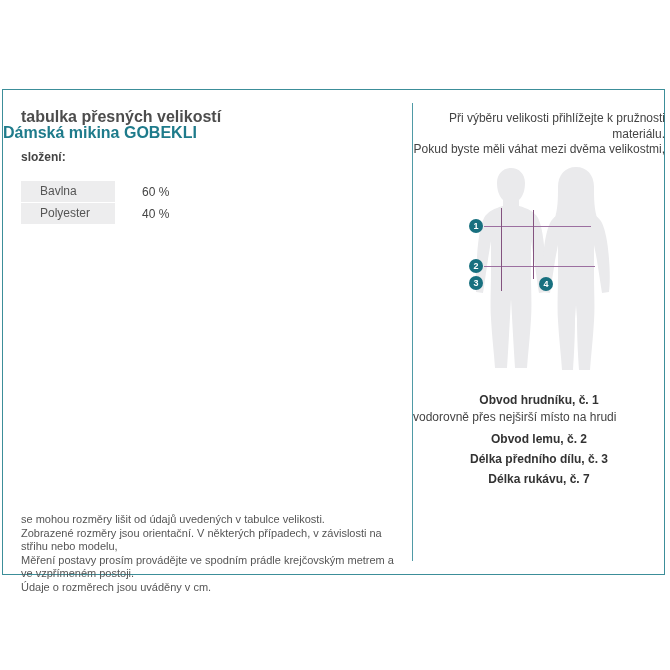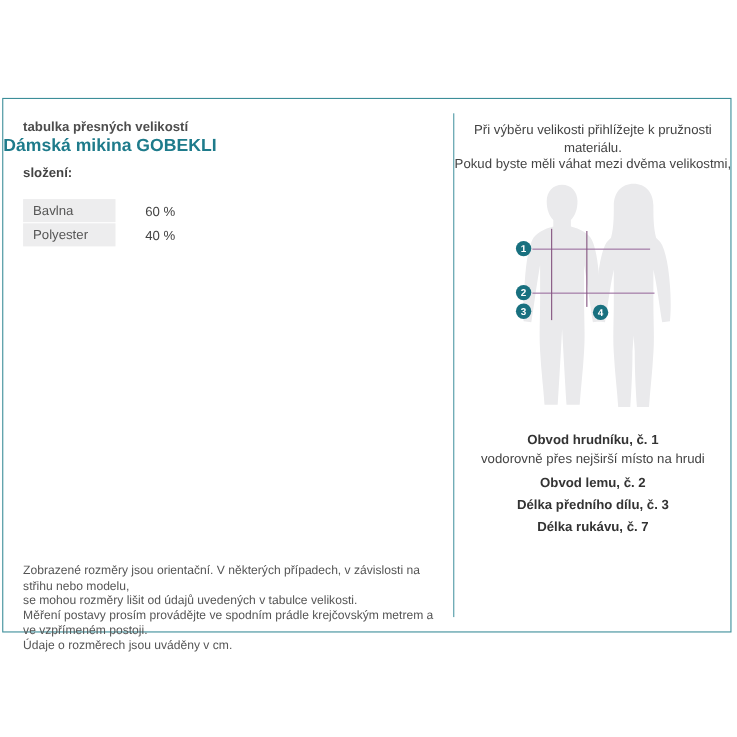--- a/index.html
+++ b/index.html
@@ -6,55 +6,55 @@
   .page{
     position:relative;width:670px;height:670px;background:#ffffff;overflow:hidden;
     font-family:"Liberation Sans", sans-serif;color:#333;
   }
   .sheet{
     position:absolute;left:2px;top:89px;width:661px;height:484px;
     border:1px solid #3c8e99;background:#ffffff;
   }
   
   .left-panel{position:absolute;left:0;top:0;width:410px;height:100%;}
-  .eyebrow{position:absolute;left:18px;top:18px;font-size:12px;font-weight:bold;color:#4d4d4d;}
+  .eyebrow{position:absolute;left:18px;top:18px;font-size:16px;font-weight:bold;color:#4d4d4d;}
   .title{position:absolute;left:0;top:34px;font-size:16px;font-weight:bold;color:#1e7b8b;}
   .comp-heading{position:absolute;left:18px;top:60px;font-size:12px;font-weight:bold;color:#444;}
   .comp-table{position:absolute;left:18px;top:91px;width:240px;}
   .comp-row{display:flex;align-items:center;margin-bottom:1px;height:21px;}
   .comp-cell-label{
     width:75px;height:21px;line-height:21px;background:#ededee;
-    padding-left:9px;font-size:12px;color:#555;
+    padding-left:19px;font-size:12px;color:#555;
   }
   .comp-cell-value{margin-left:27px;font-size:12px;color:#444;}
   .footnote{position:absolute;left:18px;top:423px;width:380px;font-size:11px;line-height:13.6px;color:#555;}
   
   .divider{position:absolute;left:409px;top:13px;width:1px;height:458px;background:#4f9aa6;}
   
   .right-panel{position:absolute;left:410px;top:0;width:252px;height:100%;}
-  .intro{position:absolute;left:0;top:21px;width:100%;text-align:center;font-size:12px;line-height:15.5px;color:#444;}
+  .intro{position:absolute;left:0;top:21px;width:100%;text-align:right;font-size:12px;line-height:15.5px;color:#444;}
   .diagram-svg{position:absolute;left:10px;top:75px;width:220px;height:215px;}
   .silhouette{fill:#eaeaec;}
   .mline{position:absolute;background:#9c6fa0;}
   .mline.v{background:#83537f;width:1px;}
   .mline.h{height:1px;}
   .line-chest{left:71px;top:136px;width:107px;}
   .line-hem{left:71px;top:176px;width:111px;}
   .line-front{left:88px;top:118px;height:83px;}
   .line-sleeve{left:120px;top:120px;height:69px;}
   .marker{
     position:absolute;width:14px;height:14px;border-radius:50%;background:#18707f;
     color:#fff;font-size:9px;font-weight:bold;text-align:center;line-height:14px;
   }
   .marker-1{left:56px;top:129px;}
   .marker-2{left:56px;top:169px;}
   .marker-3{left:56px;top:186px;}
   .marker-4{left:126px;top:187px;}
   .measure-label{position:absolute;left:0;width:100%;text-align:center;font-size:12px;font-weight:bold;color:#333;}
-  .measure-note{position:absolute;left:0;width:100%;text-align:center;font-size:12px;color:#444;}
+  .measure-note{position:absolute;left:0;width:100%;text-align:left;font-size:12px;color:#444;}
   .ml-1{top:303px;}
   .mn-1{top:320px;}
   .ml-2{top:342px;}
   .ml-3{top:362px;}
   .ml-4{top:382px;}
 </style>
 </head>
 <body>
 
 <div class="page">
@@ -70,22 +70,22 @@
           <div class="comp-cell-label">Bavlna</div>
           <div class="comp-cell-value">60 %</div>
         </div>
         <div class="comp-row">
           <div class="comp-cell-label">Polyester</div>
           <div class="comp-cell-value">40 %</div>
         </div>
       </div>
 
       <div class="footnote">
+        <div>se mohou rozměry lišit od údajů uvedených v tabulce velikosti.</div>
         <div>Zobrazené rozměry jsou orientační. V některých případech, v závislosti na střihu nebo modelu,</div>
-        <div>se mohou rozměry lišit od údajů uvedených v tabulce velikosti.</div>
         <div>Měření postavy prosím provádějte ve spodním prádle krejčovským metrem a ve vzpřímeném postoji.</div>
         <div>Údaje o rozměrech jsou uváděny v cm.</div>
       </div>
     </div>
 
     <div class="divider"></div>
 
     <div class="right-panel">
       <div class="intro">
         <div>Při výběru velikosti přihlížejte k pružnosti materiálu.</div>

